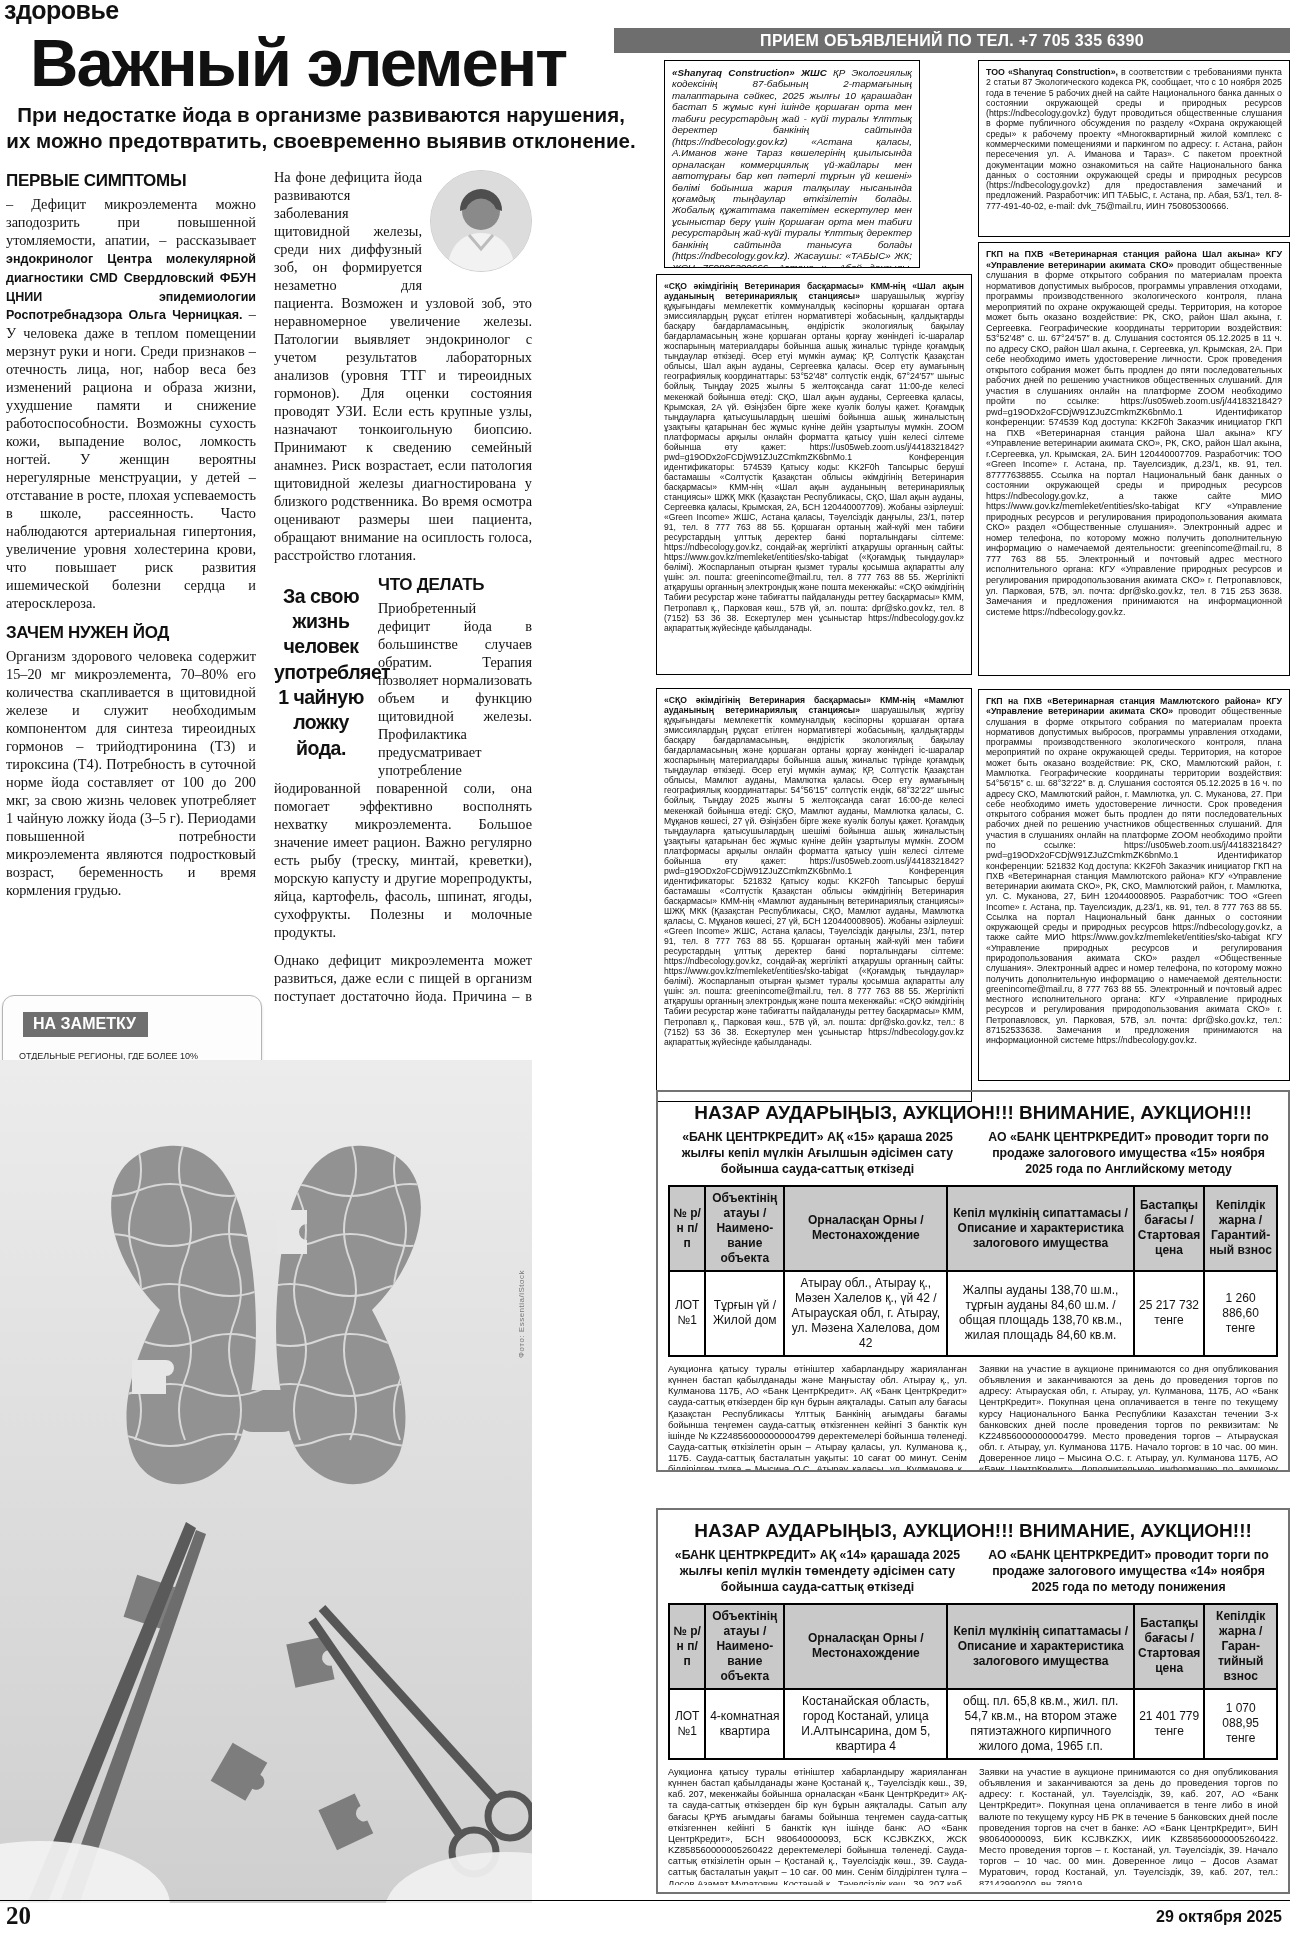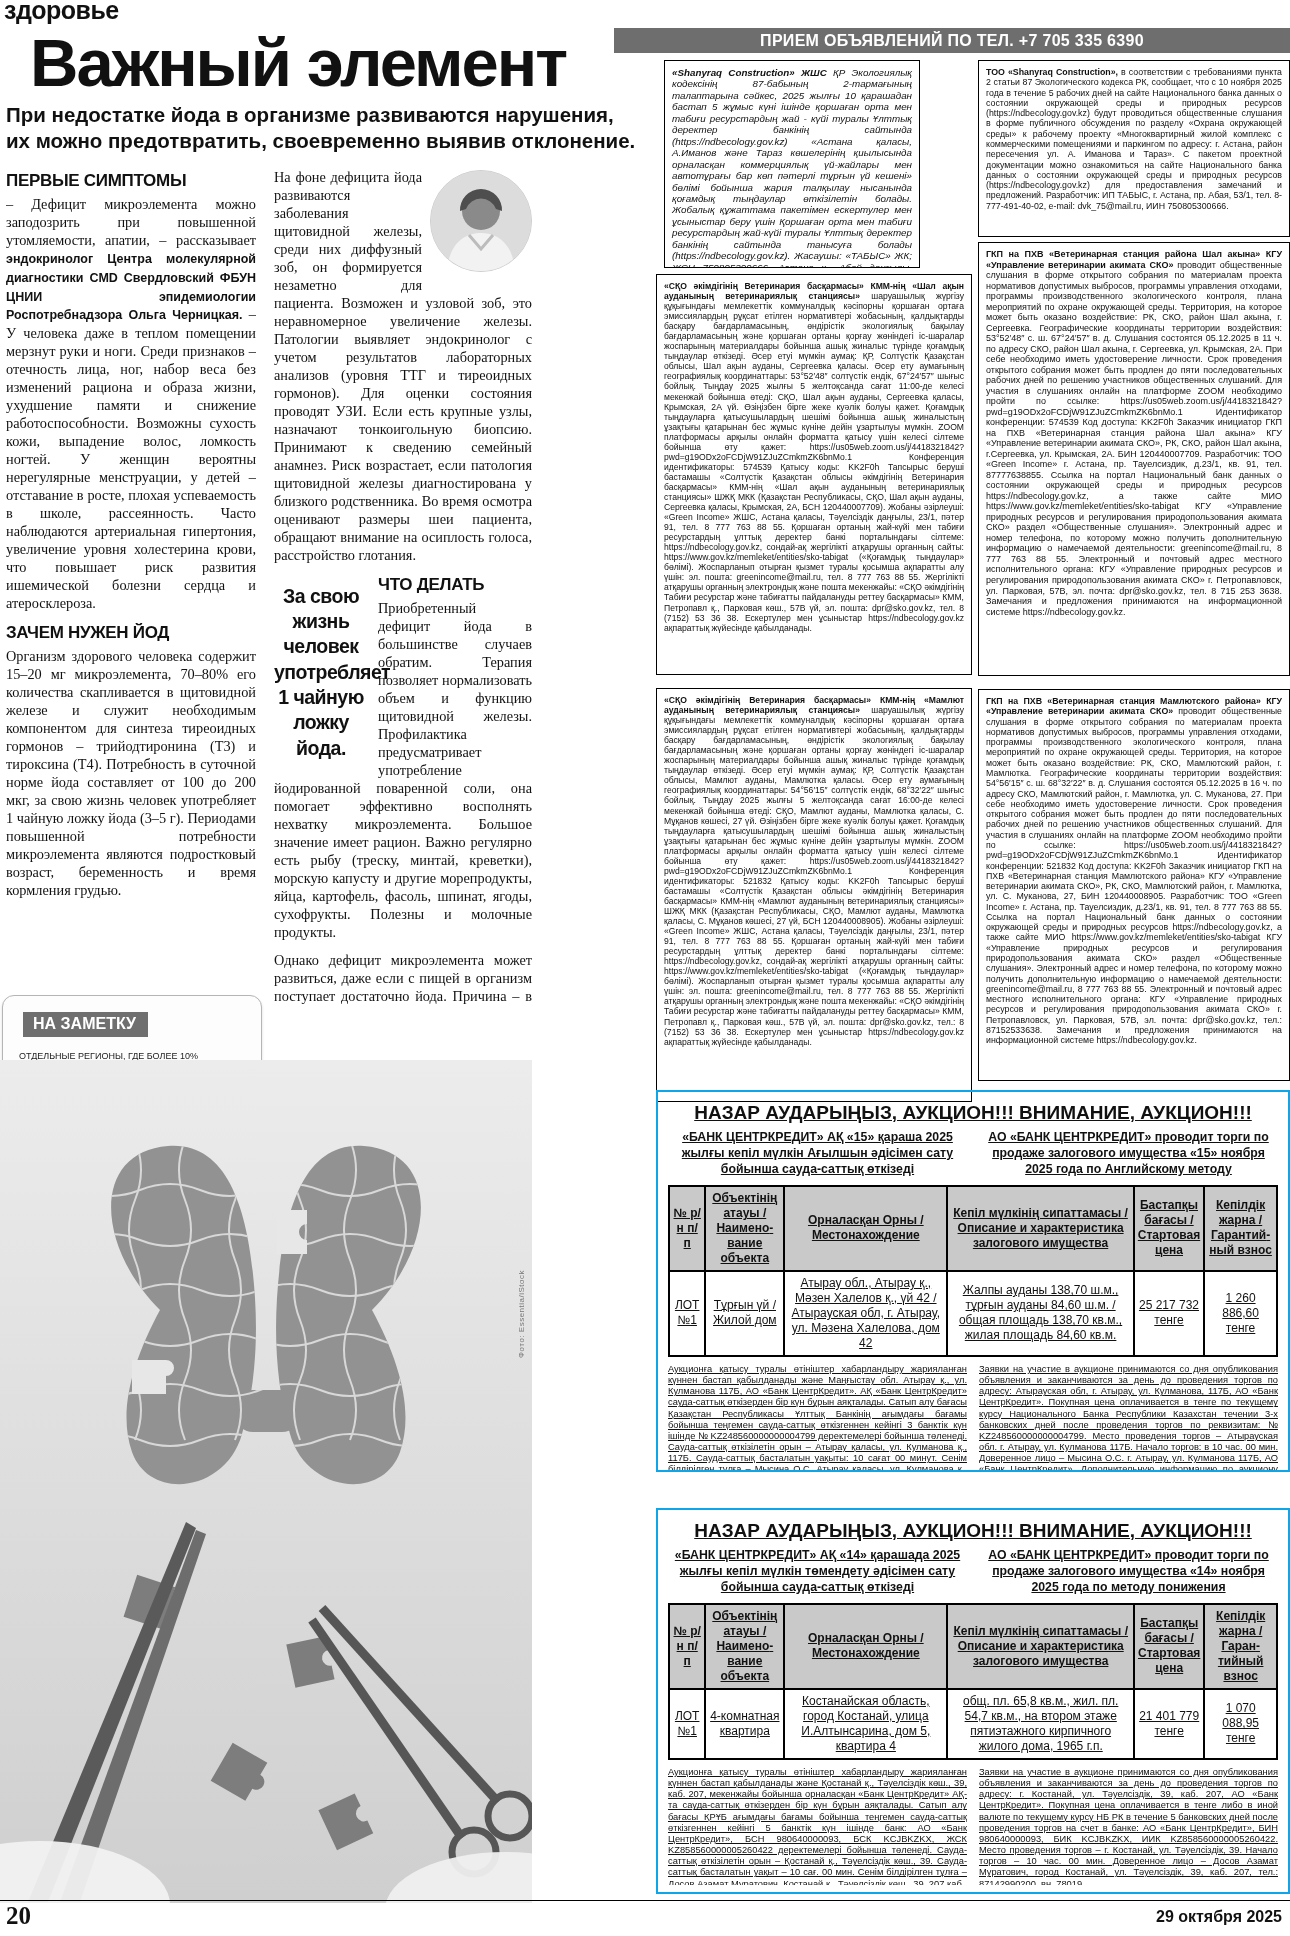--- a/index.html
+++ b/index.html
@@ -2,21 +2,21 @@
 <html lang="ru"><head>
 <meta charset="utf-8">
 <style>
   html,body{margin:0;padding:0;}
   body{width:1290px;height:1936px;position:relative;background:#fff;overflow:hidden;
        font-family:"Liberation Sans",sans-serif;color:#111;}
   
   .kicker{position:absolute;left:4px;top:-4px;font-size:25px;font-weight:800;letter-spacing:-0.5px;}
   .article{position:absolute;left:6px;top:22px;width:642px;}
   .headline{font-size:67px;font-weight:800;letter-spacing:-2px;margin:6px 0 4px 24px;line-height:1.05;}
-  .subtitle{font-size:20.5px;font-weight:700;line-height:1.25;width:630px;margin:4px 0 14px 0;}
+  .subtitle{font-size:20.5px;font-weight:700;text-align:center;line-height:1.25;width:630px;margin:4px 0 14px 0;}
   .cols{display:flex;gap:18px;height:838px;overflow:hidden;}
   .col{font-family:"Liberation Serif",serif;font-size:14.3px;line-height:1.26;text-align:justify;}
   .col1{width:250px;}
   .col2{width:258px;}
   h2.sec{font-family:"Liberation Sans",sans-serif;font-size:17px;font-weight:800;margin:2px 0 4px 0;letter-spacing:-0.3px;}
   .col p{margin:0 0 10px 0;}
   .boldname{font-family:"Liberation Sans",sans-serif;font-weight:700;font-size:12.5px;}
   .portrait{float:right;width:100px;height:100px;border-radius:50%;overflow:hidden;margin:2px 0 8px 8px;
             border:1px solid #cfcfcf;background:#e4e4e4;}
   .pullquote{float:left;width:94px;font-family:"Liberation Sans",sans-serif;font-weight:800;font-size:19.5px;
@@ -38,21 +38,21 @@
   .notice{position:absolute;border:1px solid #000;padding:6px 7px;box-sizing:border-box;
           text-align:justify;overflow:hidden;line-height:1.17;}
   .notice .lead{font-weight:800;}
   .n-a{left:8px;  top:32px;  width:256px;height:208px;font-size:9.8px;font-style:italic;}
   .n-b{left:322px;top:32px; width:312px;height:177px;font-size:8.8px;}
   .n-c{left:0;  top:246px; width:316px;height:401px;font-size:8.6px;}
   .n-d{left:322px;top:214px;width:312px;height:434px;font-size:9.0px;}
   .n-e{left:0;  top:660px; width:316px;height:414px;font-size:8.6px;}
   .n-f{left:322px;top:661px;width:312px;height:392px;font-size:8.8px;}
   
-  .auction{position:absolute;left:0;width:634px;border:2px solid #0ea5e9;box-sizing:border-box;padding:8px 10px;overflow:hidden;text-decoration:underline;}
+  .auction{position:absolute;left:0;width:634px;border:2px solid #737373;box-sizing:border-box;padding:8px 10px;overflow:hidden;}
   .auc1{top:1062px;height:382px;}
   .auc2{top:1480px;height:386px;}
   .auc-title{text-align:center;font-weight:800;font-size:19px;margin:2px 0 6px 0;}
   .auc-heads{display:flex;gap:12px;}
   .auc-heads div{flex:1;text-align:center;font-weight:800;font-size:12.3px;line-height:1.3;}
   table.auc{width:100%;border-collapse:collapse;margin-top:7px;}
   table.auc th,table.auc td{border:2px solid #000;font-size:12px;text-align:center;padding:4px 3px;line-height:1.25;}
   table.auc th{background:#c9c9c9;font-weight:800;}
   table.auc td{font-weight:400;}
   .auc-text{display:flex;gap:12px;margin-top:7px;}

